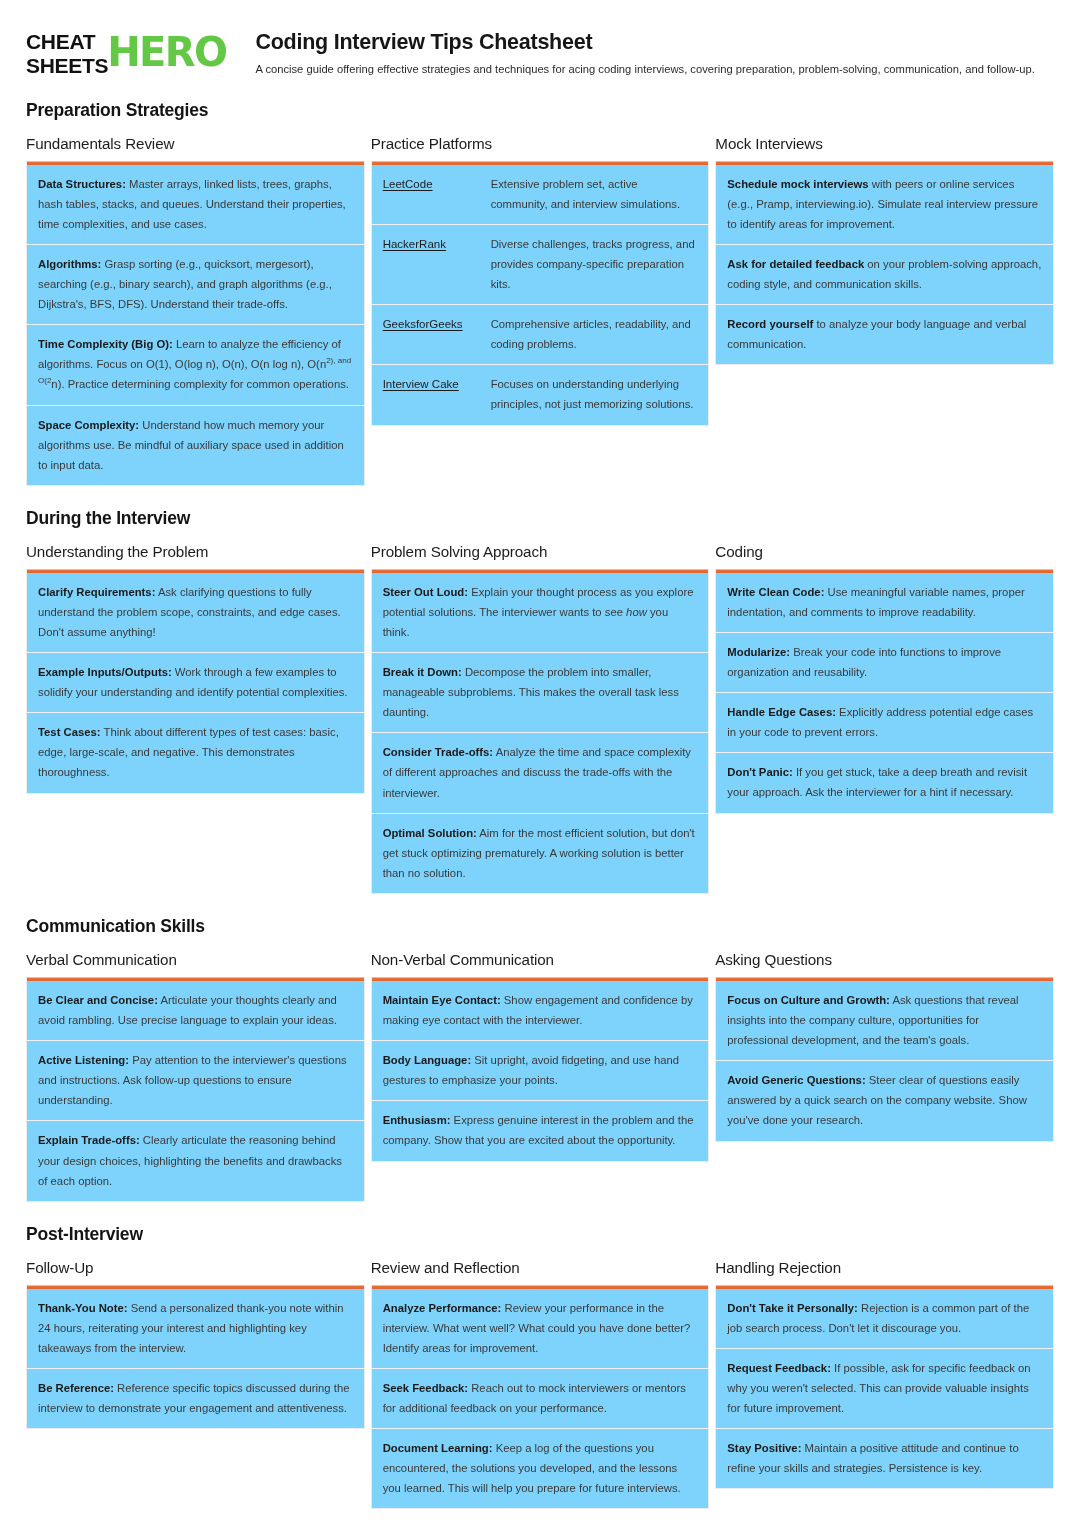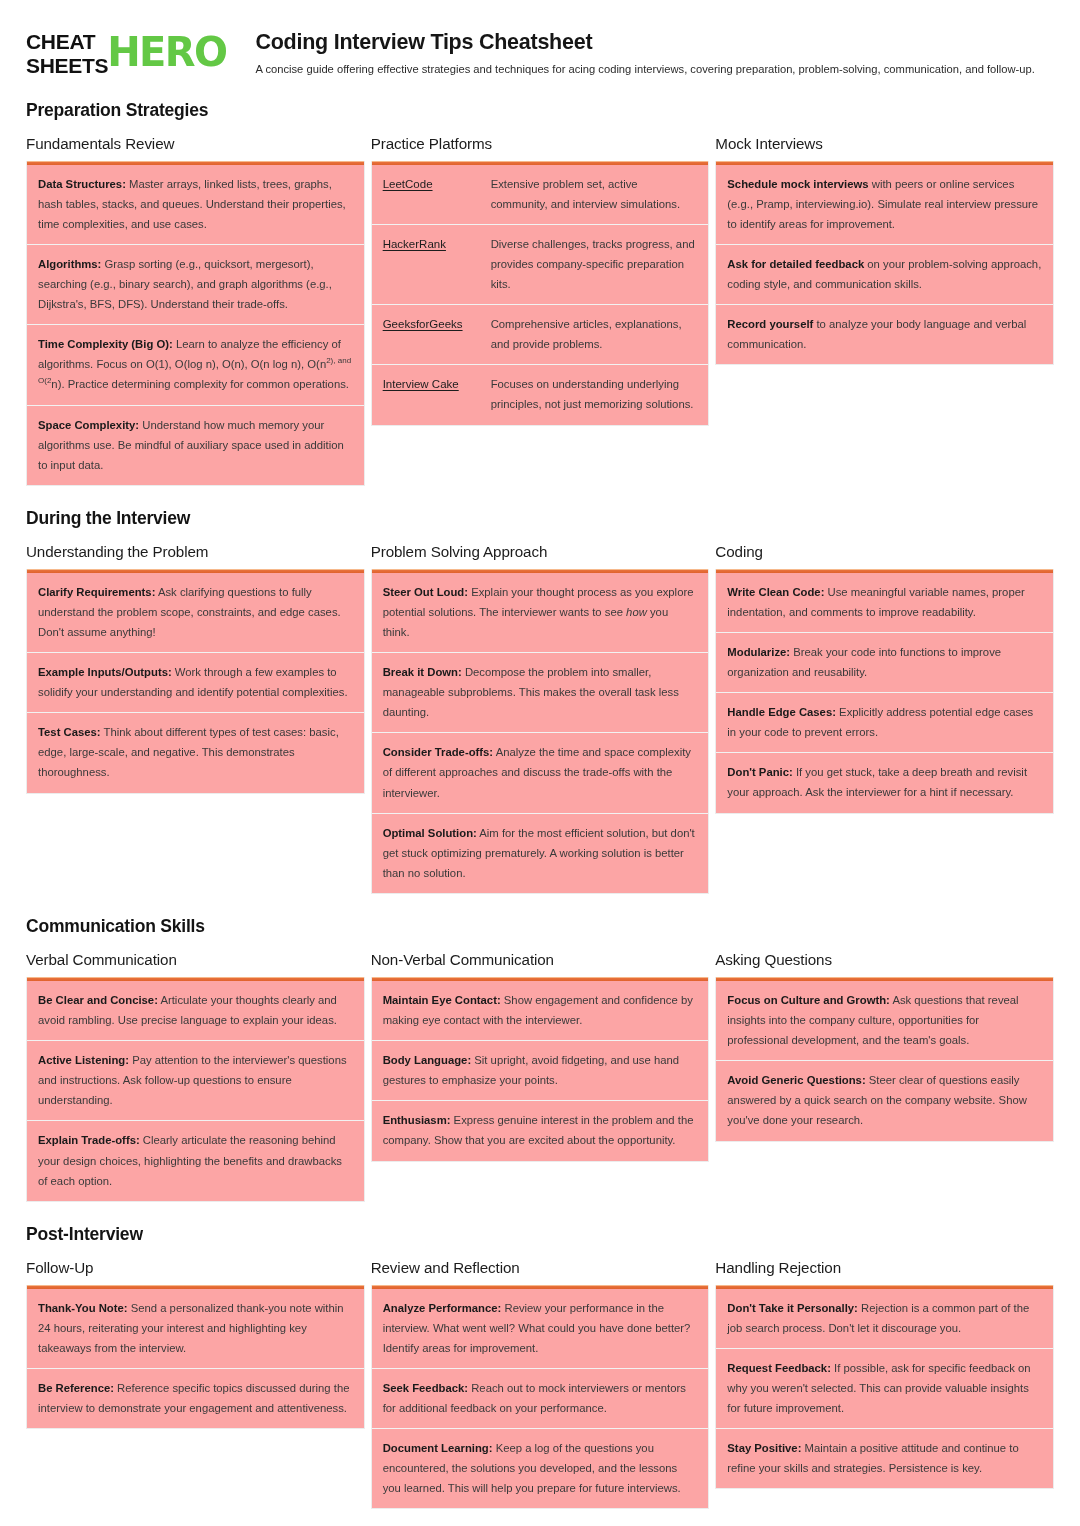--- a/index.html
+++ b/index.html
@@ -100,21 +100,21 @@
     font-size: 15.2px;
     font-weight: 400;
     color: #1c1c1c;
     margin: 0 0 9px 0;
     letter-spacing: -0.1px;
   }
 
   .card {
     border: 1px solid #ececec;
     border-top: none;
-    background: #fca5a5;
+    background: #7dd3fc;
     position: relative;
     margin-bottom: 14px;
   }
   .card::before {
     content: "";
     display: block;
     height: 4px;
     background: linear-gradient(to bottom, #f6b98c 0%, #f6b98c 28%, #e8713c 28%, #e0622c 100%);
   }
 
@@ -194,21 +194,21 @@
             <div class="row kv">
               <span class="kv-key">LeetCode</span>
               <span class="kv-val">Extensive problem set, active community, and interview simulations.</span>
             </div>
             <div class="row kv">
               <span class="kv-key">HackerRank</span>
               <span class="kv-val">Diverse challenges, tracks progress, and provides company-specific preparation kits.</span>
             </div>
             <div class="row kv">
               <span class="kv-key">GeeksforGeeks</span>
-              <span class="kv-val">Comprehensive articles, explanations, and provide problems.</span>
+              <span class="kv-val">Comprehensive articles, readability, and coding problems.</span>
             </div>
             <div class="row kv">
               <span class="kv-key">Interview Cake</span>
               <span class="kv-val">Focuses on understanding underlying principles, not just memorizing solutions.</span>
             </div>
           </div>
         </div>
         <div class="col">
           <div class="card-title">Mock Interviews</div>
           <div class="card">

